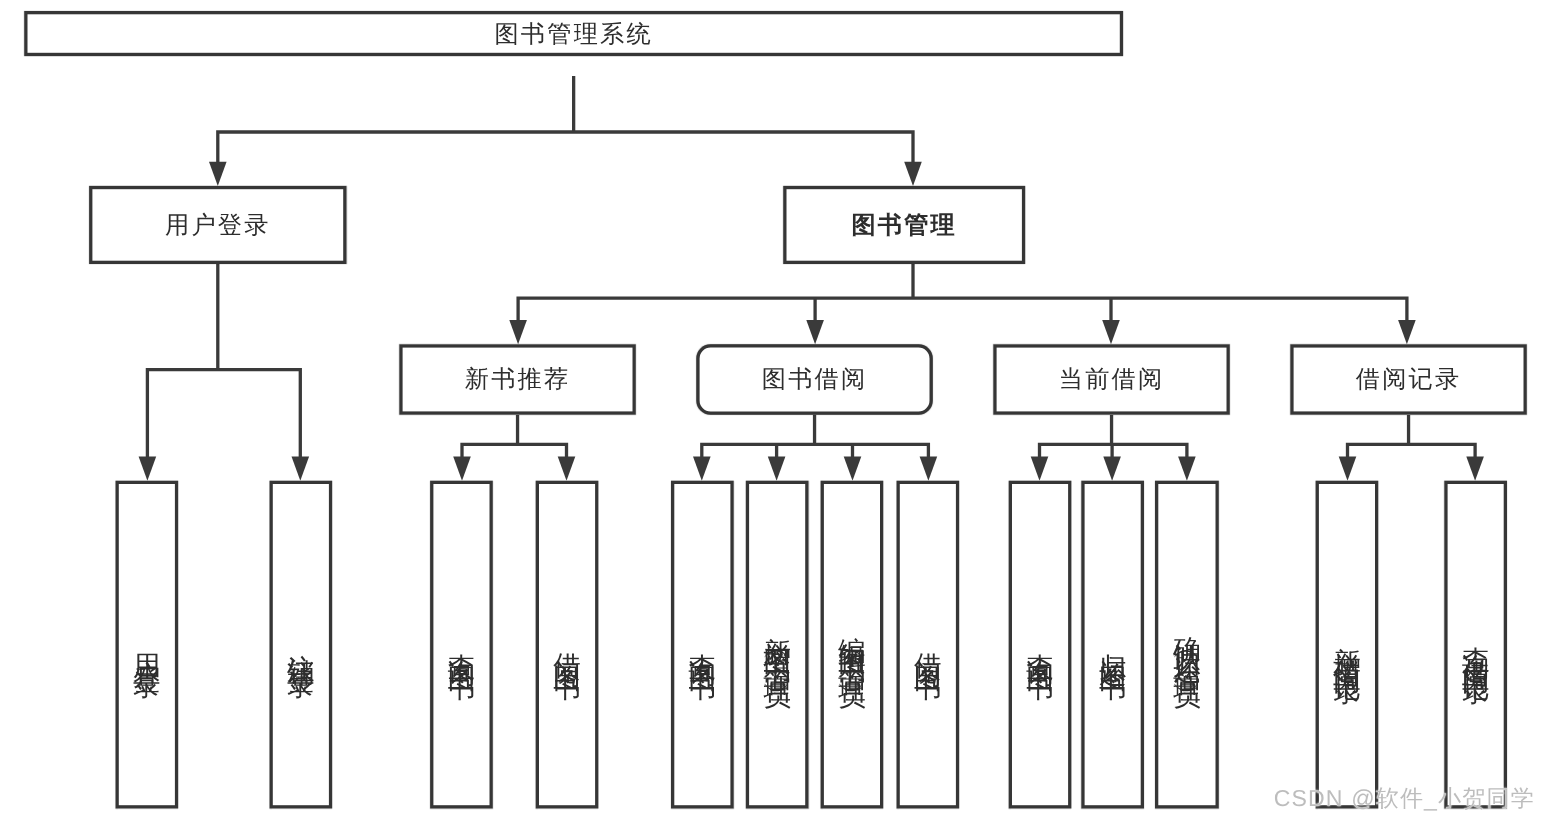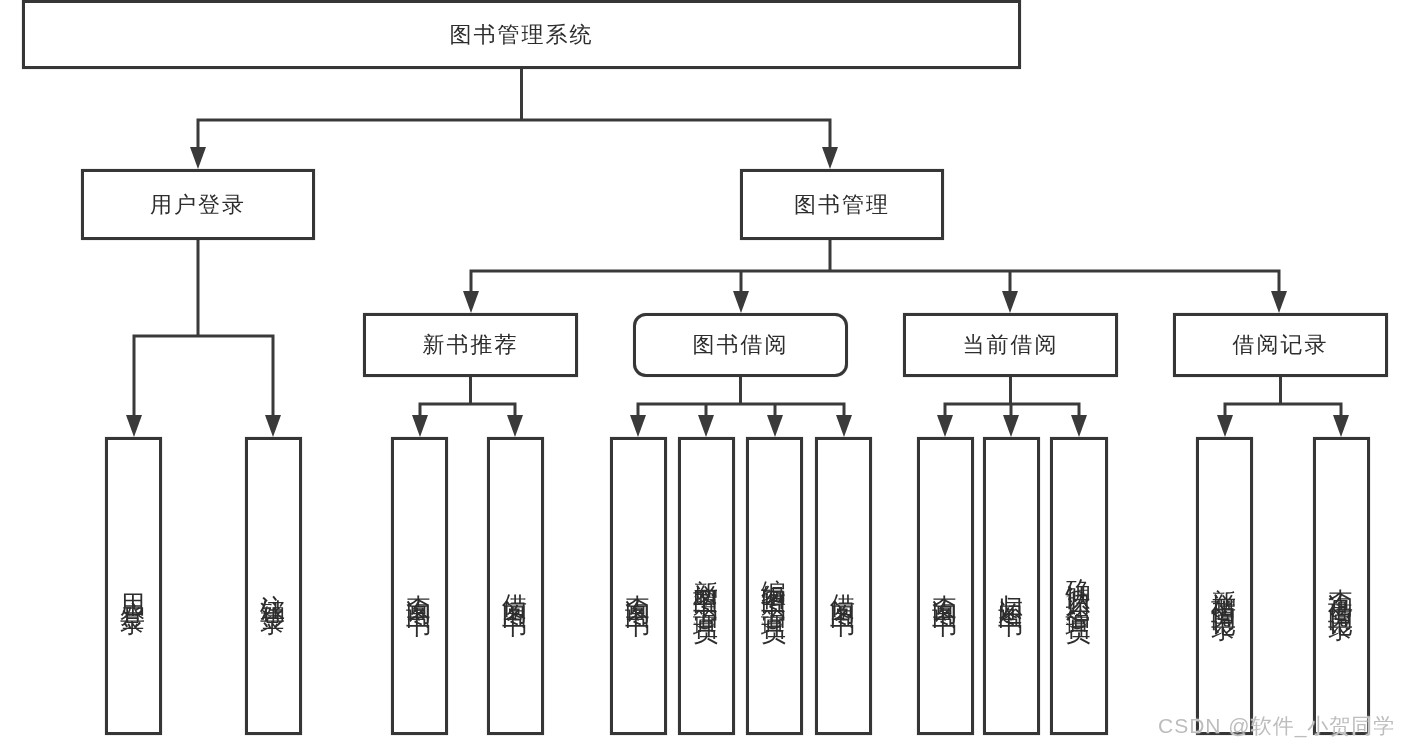--- a/index.html
+++ b/index.html
@@ -39,23 +39,23 @@
     writing-mode: vertical-rl;
     text-orientation: mixed;
     font-size: 25px;
     letter-spacing: 6px;
     color: #2d2d2d;
     box-sizing: border-box;
     box-shadow: 0 0 1px rgba(0,0,0,.35);
     text-align: center;
   }
   
-  .n-root   { left: 22px;   top: 0;  width: 999px; height: 69px; text-align: center; }
+  .n-root   { left: 22px;   top: 10px;  width: 999px; height: 41px; text-align: center; }
   .n-ulogin { left: 81px;   top: 169px; width: 234px; height: 71px; }
-  .n-bmgmt  { left: 740px;  top: 169px; width: 204px; height: 71px; }
+  .n-bmgmt  { left: 712px;  top: 169px; width: 220px; height: 71px; font-weight: bold; }
   .n-l3a    { left: 363px;  top: 313px; width: 215px; height: 64px; text-align: center; }
   .n-l3b    { left: 633px;  top: 313px; width: 215px; height: 64px; border-radius: 13px; }
   .n-l3c    { left: 903px;  top: 313px; width: 215px; height: 64px; }
   .n-l3d    { left: 1173px; top: 313px; width: 215px; height: 64px; }
   
   .leaf     { top: 437px; height: 298px; width: 57px; }
   .n-a1 { left: 105px; }
   .n-a2 { left: 245px; }
   .n-b1 { left: 391px; }
   .n-b2 { left: 487px; }

